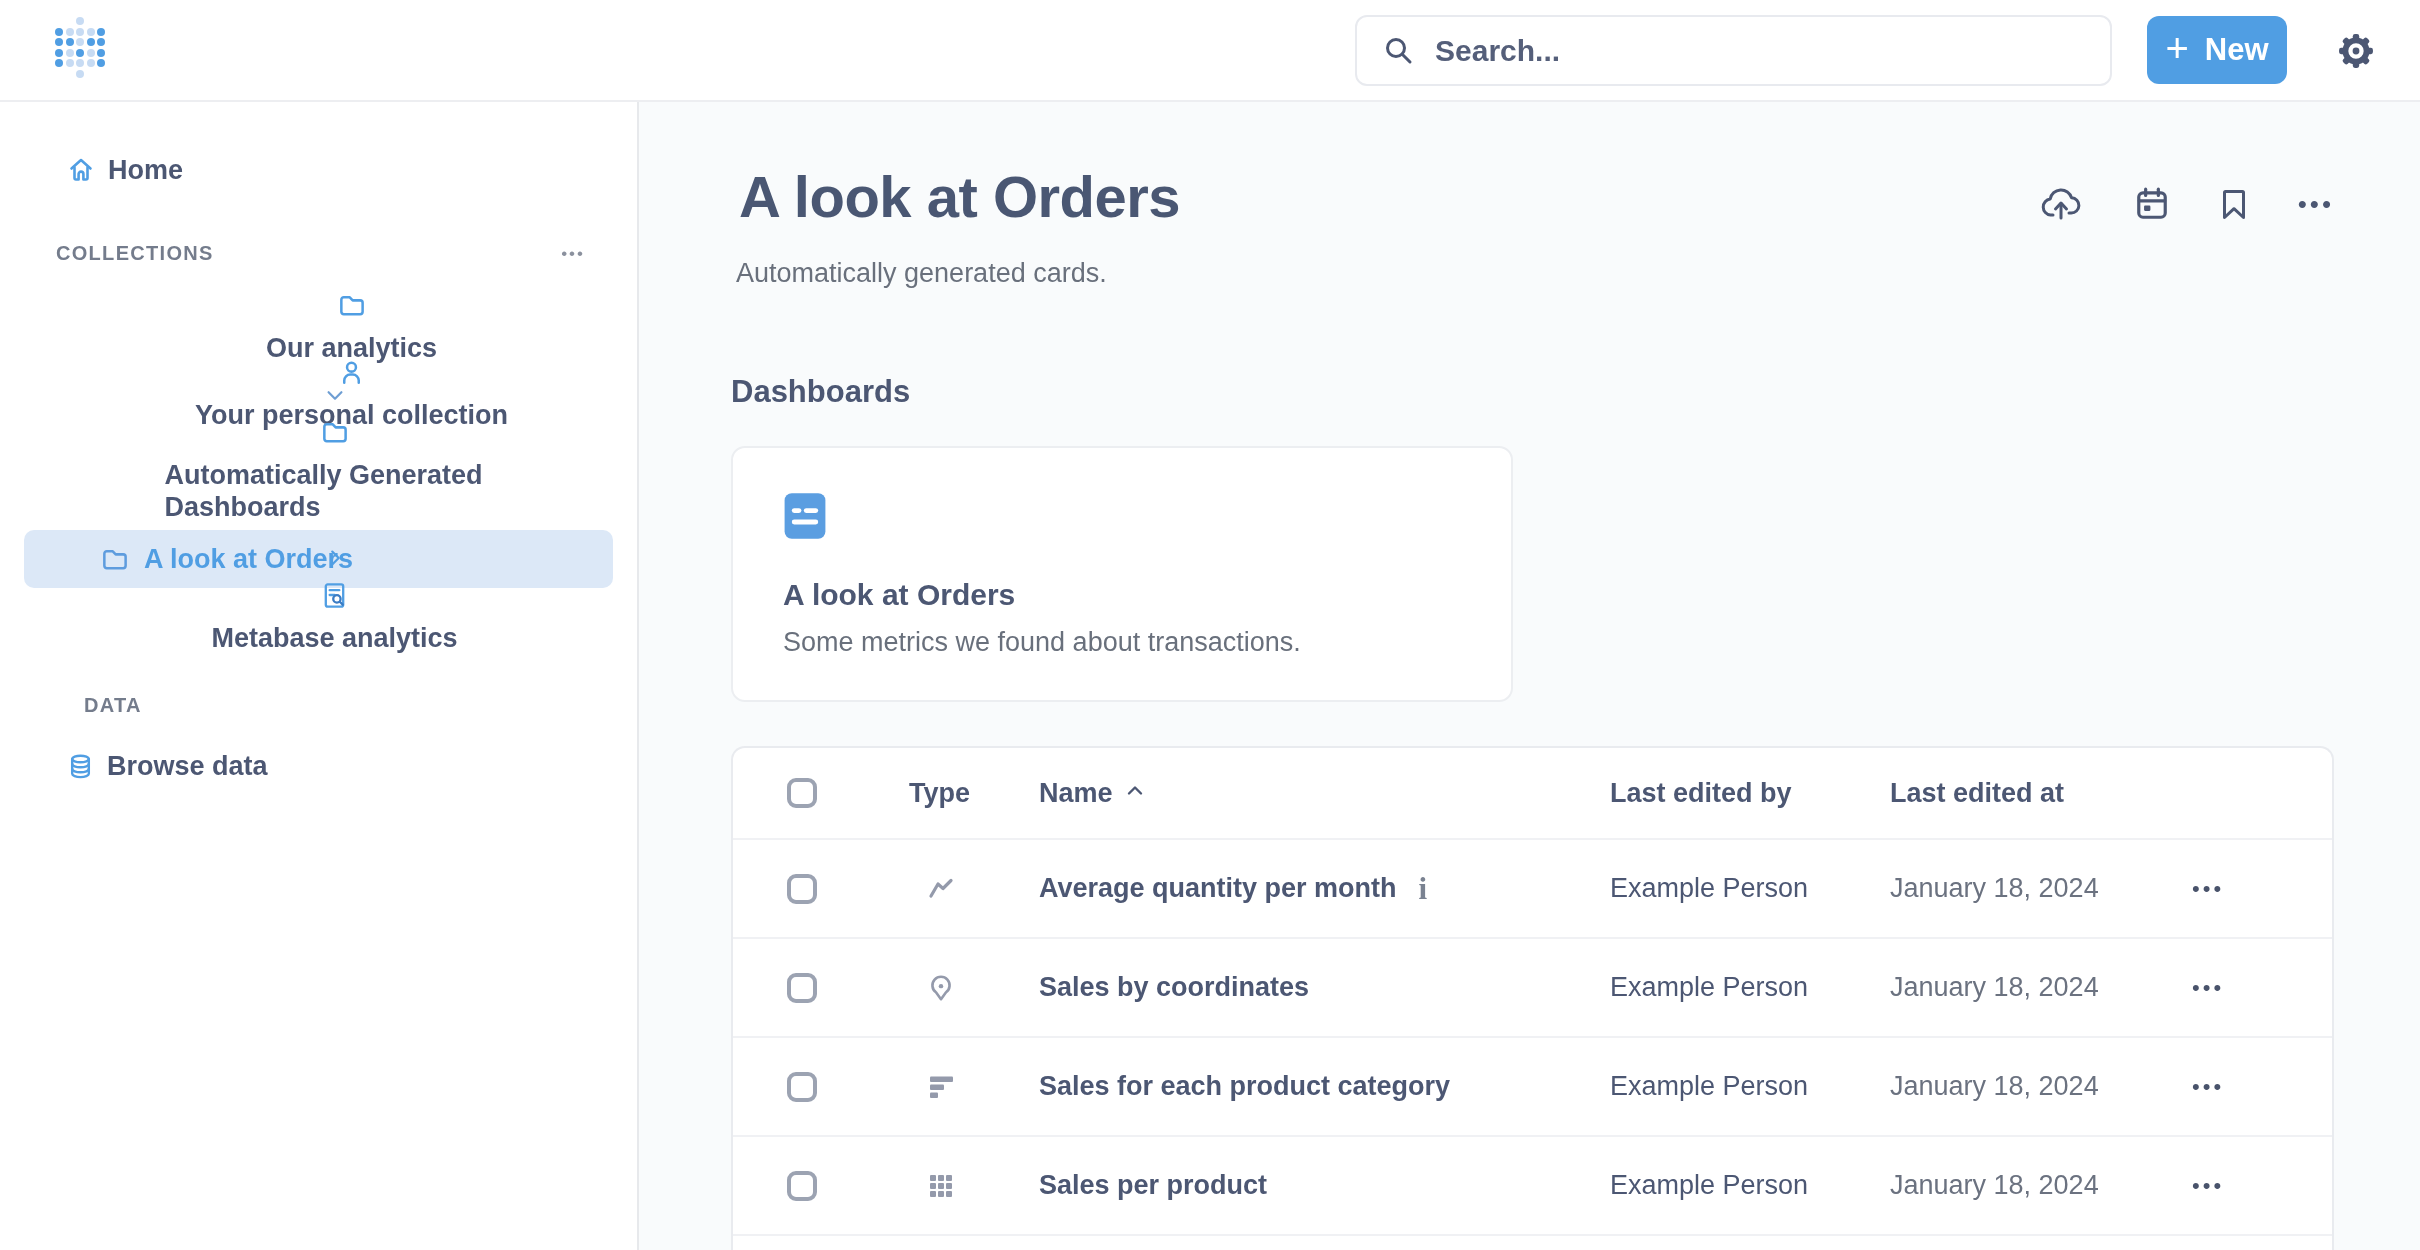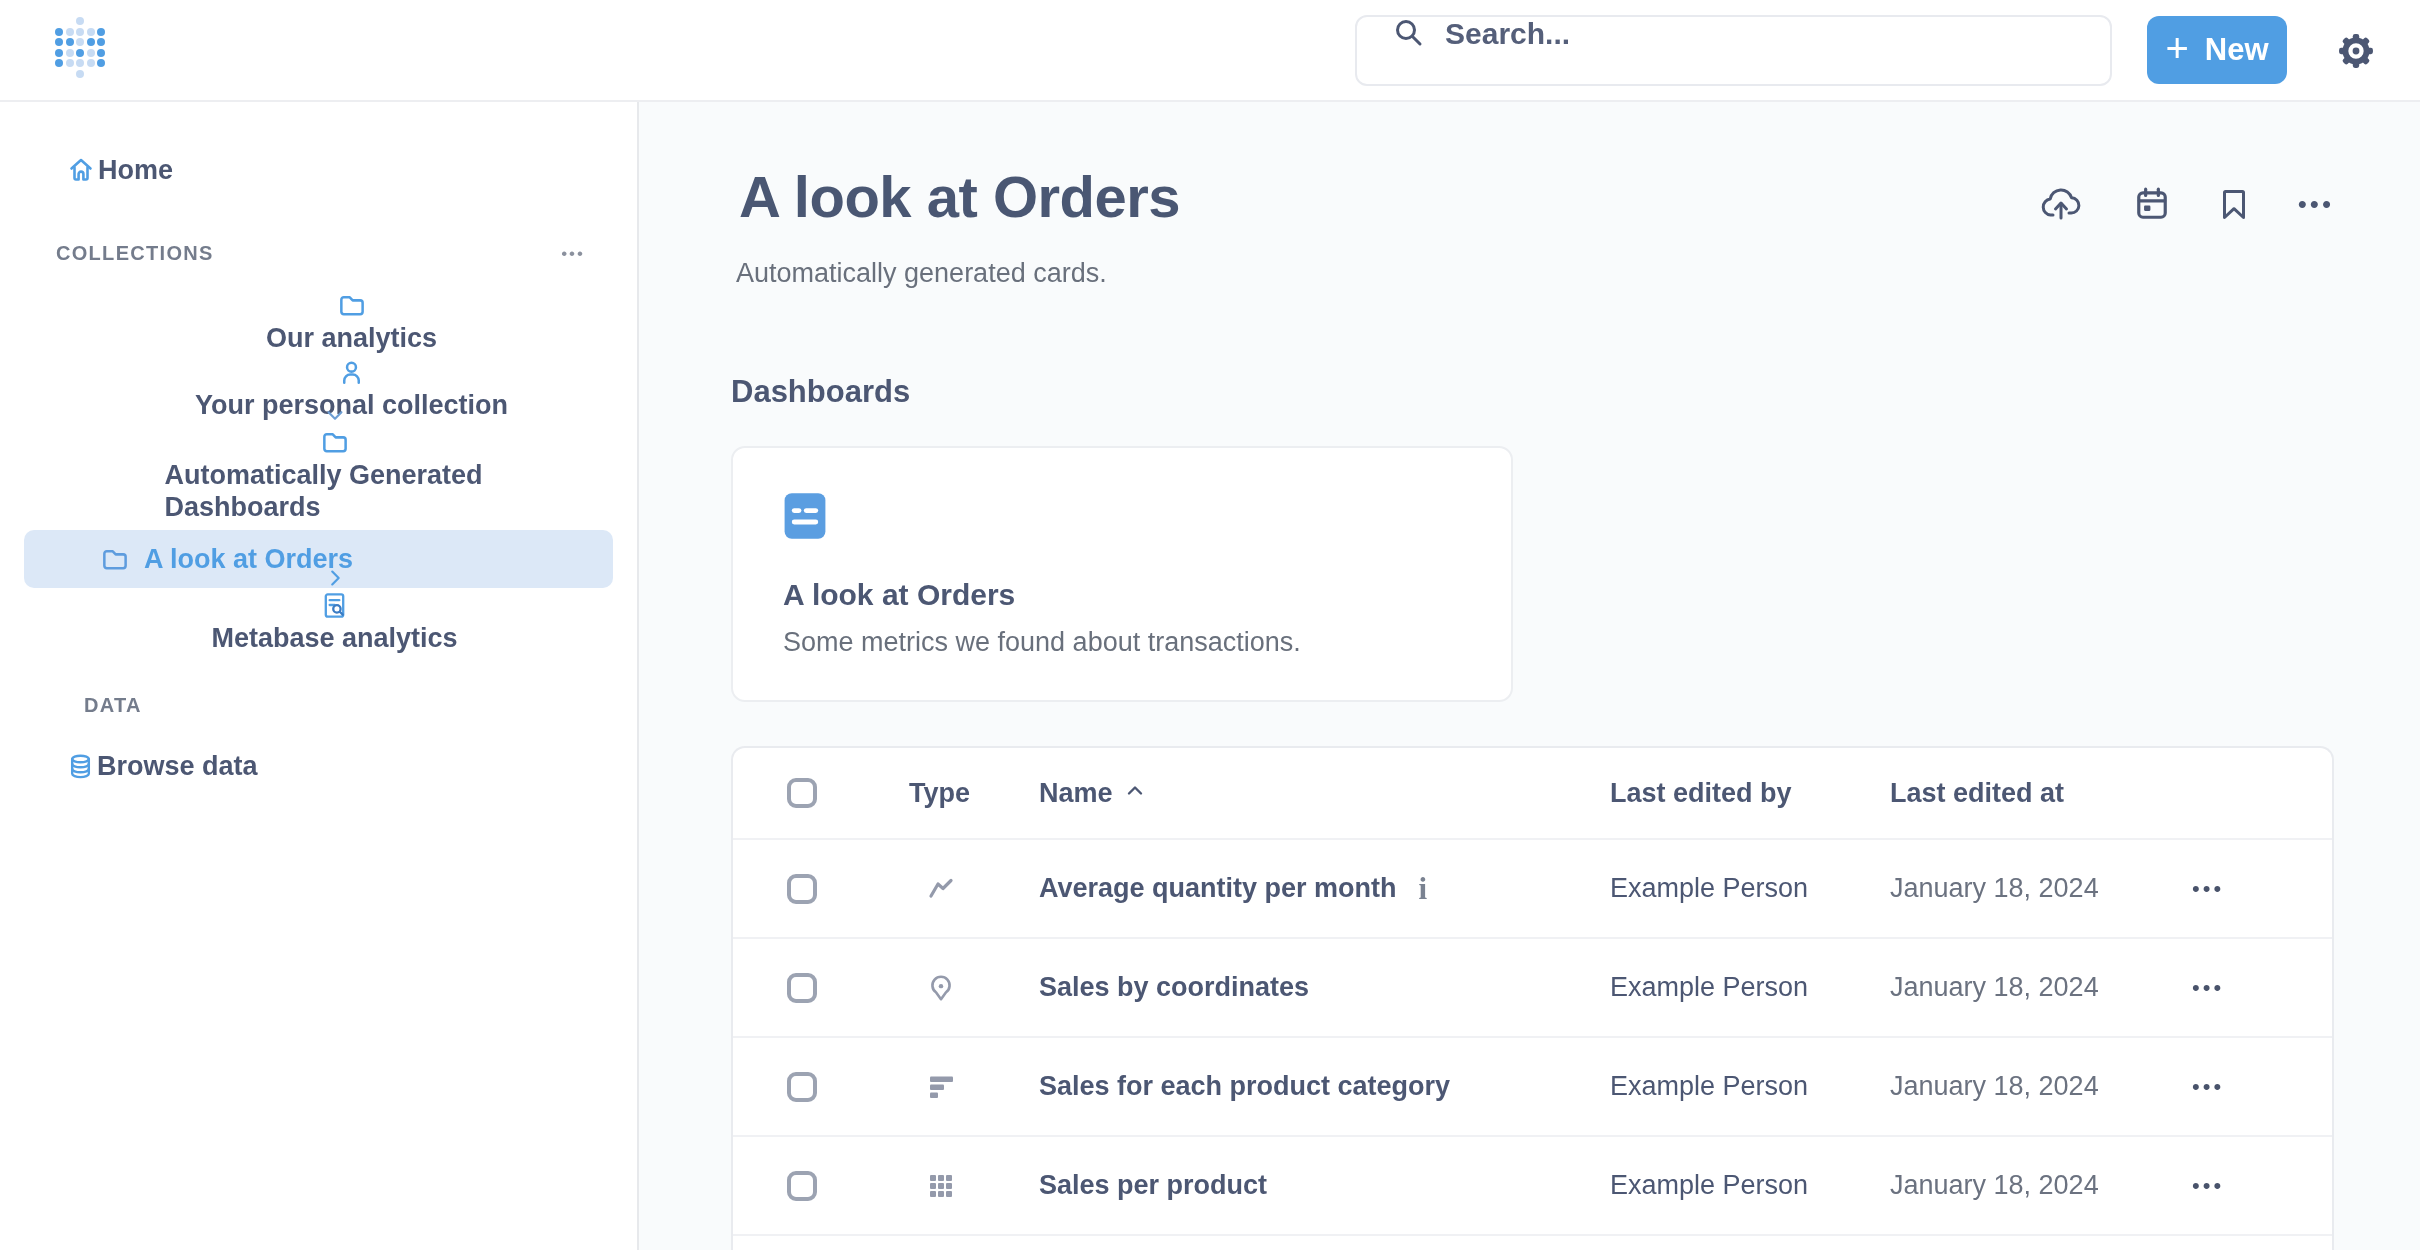--- a/index.html
+++ b/index.html
@@ -20,21 +20,21 @@
     column-gap:2.5px; row-gap:2.5px; cursor:pointer;
   }
   .logo-grid i { border-radius:50%; }
   .logo-grid .d { background:#509EE3; }
   .logo-grid .l { background:#C7DBF3; }
   .logo-grid .e { background:transparent; }
 
   .search-box {
     position:absolute; left:1355px; top:15px; width:757px; height:71px;
     background:#fff; border:2px solid #E8EAEF; border-radius:12px;
-    display:flex; align-items:flex-start; padding:0 36px; gap:20px;
+    display:flex; align-items:center; padding:0 26px; gap:20px;
   }
   .search-box input {
     border:none; outline:none; background:transparent; flex:1;
     font-family:inherit; font-size:30px; font-weight:600; color:#43506B;
   }
   .search-box input::placeholder { color:#4C5773; opacity:.95; }
 
   .new-btn {
     position:absolute; left:2147px; top:16px; width:140px; height:68px;
     background:#509EE3; border:none; border-radius:12px; cursor:pointer;
@@ -45,21 +45,21 @@
   .new-btn .lbl  { font-size:31px; font-weight:600; }
 
   .gear-btn { position:absolute; left:2338px; top:33px; width:36px; height:36px; cursor:pointer; }
 
   
   .sidebar {
     position:absolute; left:0; top:102px; width:639px; height:1148px;
     background:#fff; border-right:2px solid #E7E9EC; padding-top:38px; z-index:10;
   }
   .side-item {
-    display:flex; align-items:center; height:60px; padding-left:66px; gap:2px;
+    display:flex; align-items:center; height:60px; padding-left:66px; gap:12px;
     font-size:27px; font-weight:700; color:#4C5773; cursor:pointer;
   }
   .side-item .txt { line-height:32px; }
   .section-head {
     display:flex; align-items:center; justify-content:space-between;
     height:40px; padding:0 52px 0 56px; margin-top:33px;
   }
   .section-title { font-size:20px; font-weight:700; letter-spacing:1.3px; color:#747C8C; }
   .mini-dots { font-size:17px; letter-spacing:2px; color:#8B919E; cursor:pointer; line-height:1; }
   .coll-list { margin-top:18px; }

